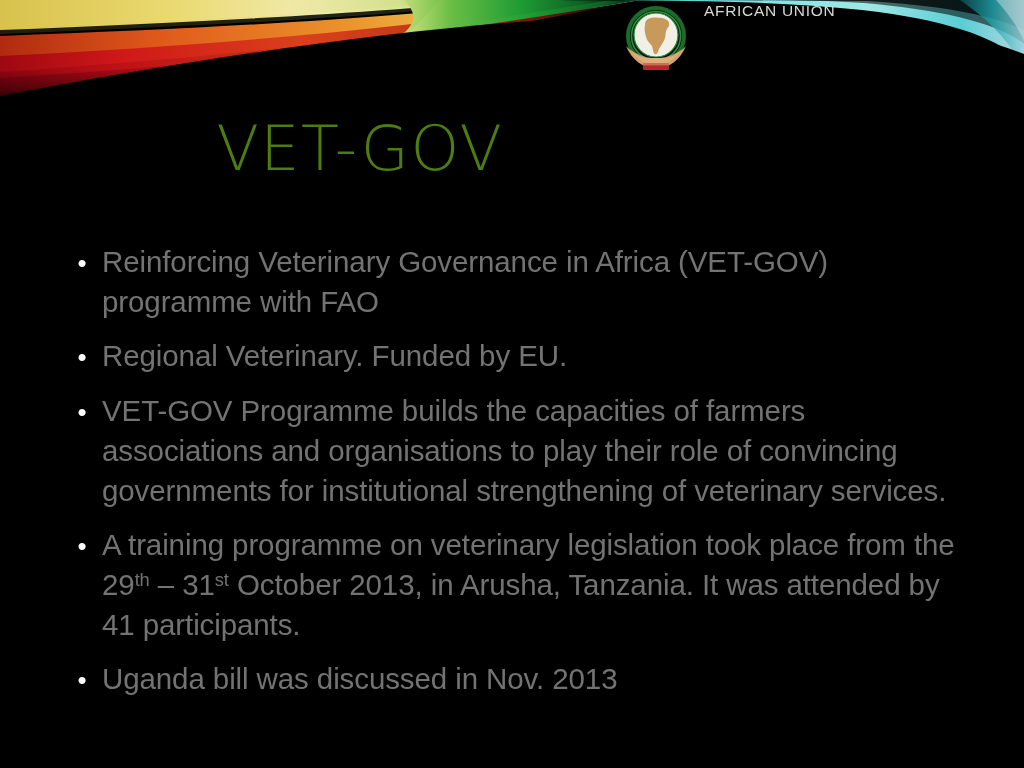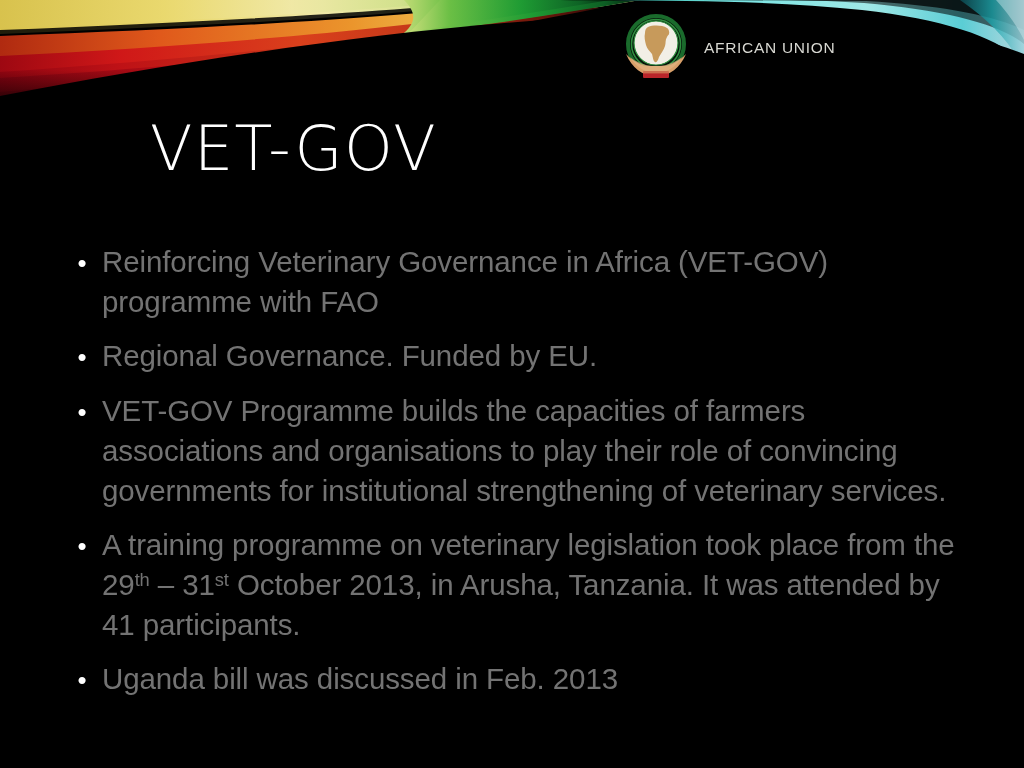--- a/index.html
+++ b/index.html
@@ -42,39 +42,39 @@
     top: 104px;
     left: 0;
     width: 1024px;
     height: 96px;
   }
   #slide-title {
     position: absolute;
     left: 150px;
     top: 8px;
     width: 420px;
-    text-align: left;
-    color: #ffffff;
+    text-align: center;
+    color: #4d7c0f;
     font-family: "DejaVu Sans", sans-serif;
     font-weight: 300;
     font-size: 62px;
     letter-spacing: 1.5px;
     line-height: 74px;
     white-space: nowrap;
   }
 
   
   #logo {
     position: absolute;
     left: 618px;
     top: 2px;
     width: 330px;
     height: 92px;
     display: flex;
-    align-items: center;
+    align-items: flex-start;
     gap: 10px;
   }
   #logo-emblem {
     position: relative;
     width: 76px;
     height: 76px;
     flex: 0 0 76px;
   }
   #logo-text {
     display: flex;
@@ -262,33 +262,33 @@
 
   <div id="bullets">
 
     <div class="bullet-item">
       <div class="bullet-marker">•</div>
       <div class="bullet-text">Reinforcing Veterinary Governance in Africa (VET-GOV) programme with FAO</div>
     </div>
 
     <div class="bullet-item">
       <div class="bullet-marker">•</div>
-      <div class="bullet-text">Regional Governance. Funded by EU.</div>
+      <div class="bullet-text">Regional Veterinary. Funded by EU.</div>
     </div>
 
     <div class="bullet-item">
       <div class="bullet-marker">•</div>
       <div class="bullet-text">VET-GOV Programme builds the capacities of farmers associations and organisations to play their role of convincing governments for institutional strengthening of veterinary services.</div>
     </div>
 
     <div class="bullet-item">
       <div class="bullet-marker">•</div>
       <div class="bullet-text" id="bullet-text-dates">A training programme on veterinary legislation took place from the 29<sup>th</sup> – 31<sup>st</sup> October 2013, in Arusha, Tanzania. It was attended by 41 participants.</div>
     </div>
 
     <div class="bullet-item">
       <div class="bullet-marker">•</div>
-      <div class="bullet-text">Uganda bill was discussed in Feb. 2013</div>
+      <div class="bullet-text">Uganda bill was discussed in Nov. 2013</div>
     </div>
 
   </div>
 
 </div>
 
 </body></html>

